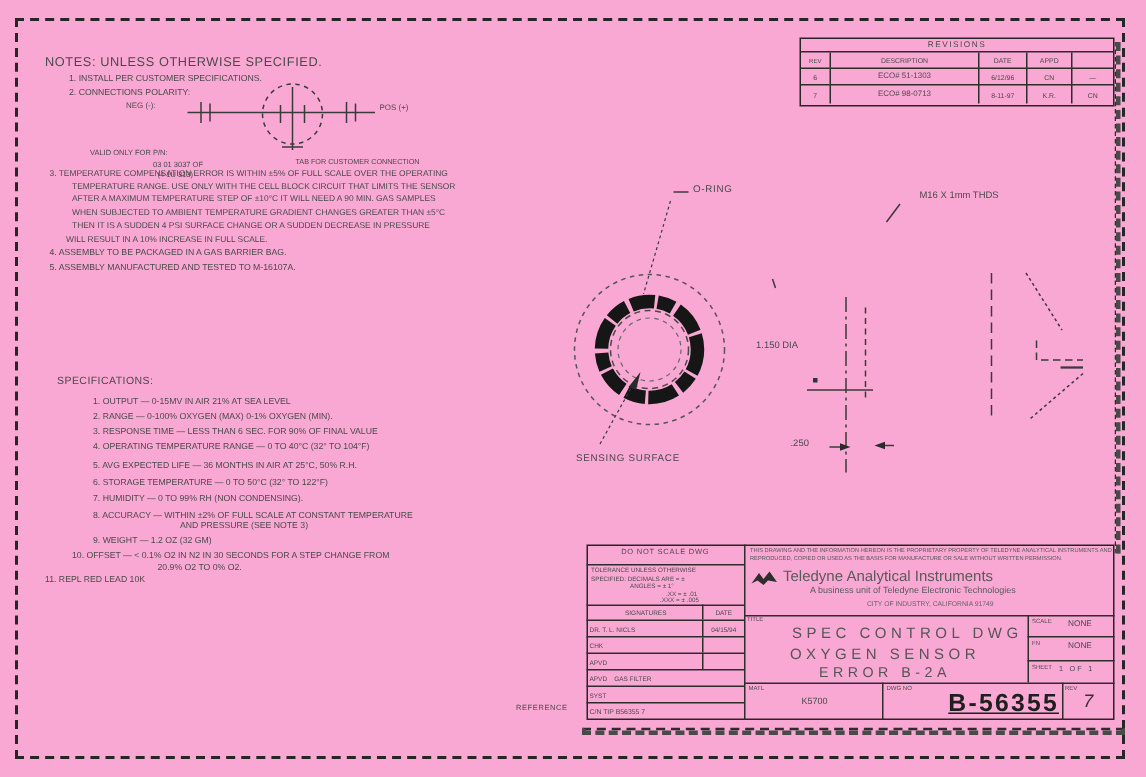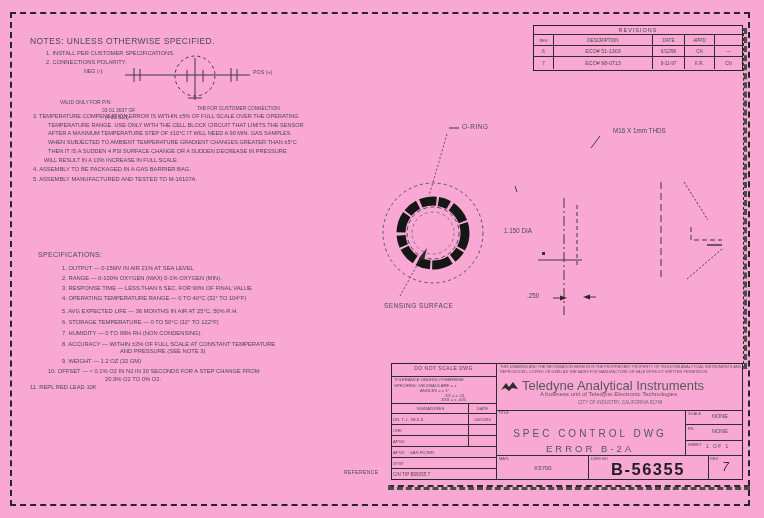--- a/index.html
+++ b/index.html
@@ -194,37 +194,38 @@
   </div>
 
   <div class="t" style="left:500px;top:364.5px;width:242px;font-size:3.8px;overflow:hidden;color:#5a5a5a;">THIS DRAWING AND THE INFORMATION HEREON IS THE PROPRIETARY PROPERTY OF TELEDYNE ANALYTICAL INSTRUMENTS AND MAY NOT BE</div>
   <div class="t" style="left:500px;top:369.5px;width:242px;font-size:3.8px;overflow:hidden;color:#5a5a5a;">REPRODUCED, COPIED OR USED AS THE BASIS FOR MANUFACTURE OR SALE WITHOUT WRITTEN PERMISSION.</div>
 
   <span style="position:absolute;left:500px;top:379px;">
     <svg width="20" height="12" viewBox="0 0 20 12">
         <path d="M1 9 L6 2 L9 6 L13 1 L18 8 L12 7 L9 10 L5 7 Z" fill="#2e2e2e"></path>
       </svg>
   </span>
-  <div class="t" style="left:522px;top:379px;font-size:13px;color:#5a5a5a;">Teledyne Analytical Instruments</div>
+  <div class="t" style="left:522px;top:379px;font-size:10px;color:#5a5a5a;">Teledyne Analytical Instruments</div>
   <div class="t" style="left:540px;top:391px;font-size:6px;color:#5a5a5a;">A business unit of Teledyne Electronic Technologies</div>
   <div class="t" style="left:578px;top:401px;font-size:4.5px;color:#666;">CITY OF INDUSTRY, CALIFORNIA 91749</div>
 
   <div class="t" style="left:498px;top:411px;font-size:4px;">TITLE</div>
-  <div class="t ttl" style="left:500px;top:417px;width:180px;text-align:center;font-size:10px;margin-top:11px;">SPEC CONTROL DWG</div>
+  <div class="t ttl" style="left:528px;top:417px;width:180px;text-align:left;font-size:10px;">SPEC CONTROL DWG</div>
+  <div class="t ttl" style="left:500px;top:430.5px;width:180px;text-align:center;font-size:10px;">OXYGEN SENSOR</div>
   <div class="t ttl" style="left:500px;top:443.5px;width:180px;text-align:center;font-size:9.5px;">ERROR B-2A</div>
 
   <div class="t" style="left:688px;top:412px;font-size:4px;">SCALE</div>
   <div class="t" style="left:712px;top:413px;font-size:5.5px;">NONE</div>
   <div class="t" style="left:688px;top:427px;font-size:4px;">FN</div>
   <div class="t" style="left:712px;top:428px;font-size:5.5px;">NONE</div>
   <div class="t" style="left:688px;top:443px;font-size:4px;">SHEET</div>
   <div class="t" style="left:706px;top:444px;font-size:4.8px;letter-spacing:1.5px;">1 OF 1</div>
 
   <div class="t" style="left:499px;top:457px;font-size:4px;">MATL</div>
   <div class="t" style="left:498px;top:465px;width:90px;text-align:center;font-size:6px;">K5700</div>
   <div class="t" style="left:591px;top:456.5px;font-size:4px;">DWG NO</div>
-  <div class="t big-no" style="left:590px;top:460px;width:116px;text-align:center;font-size:16.5px;">B-56355</div>
+  <div class="t big-no" style="left:590px;top:460px;width:116px;text-align:right;font-size:16.5px;text-decoration:underline;">B-56355</div>
   <div class="t" style="left:710px;top:456.5px;font-size:4px;">REV</div>
   <div class="t" style="left:708px;top:461px;width:35px;text-align:center;font-size:12px;font-style:italic;color:#333;">7</div>
 
   <div class="t" style="left:344px;top:470px;font-size:5px;letter-spacing:.4px;">REFERENCE</div>
 
 </div>
 
 </body></html>

